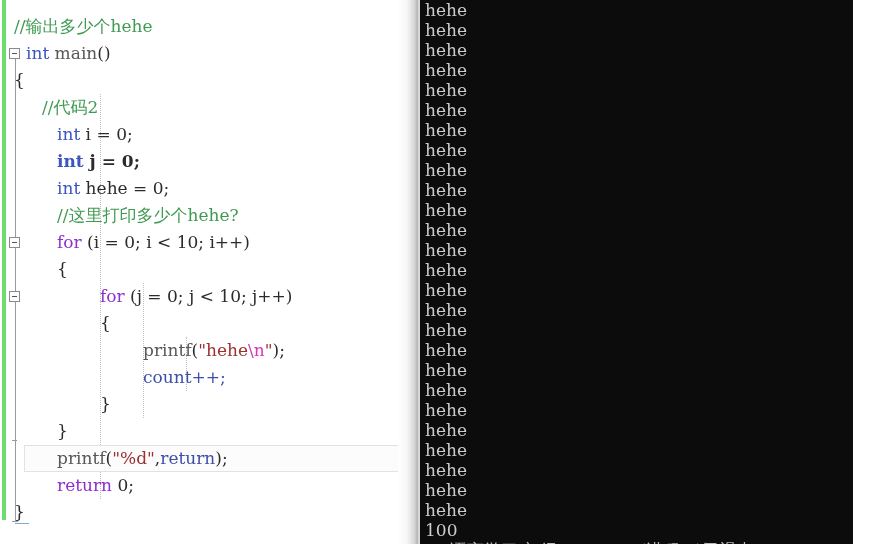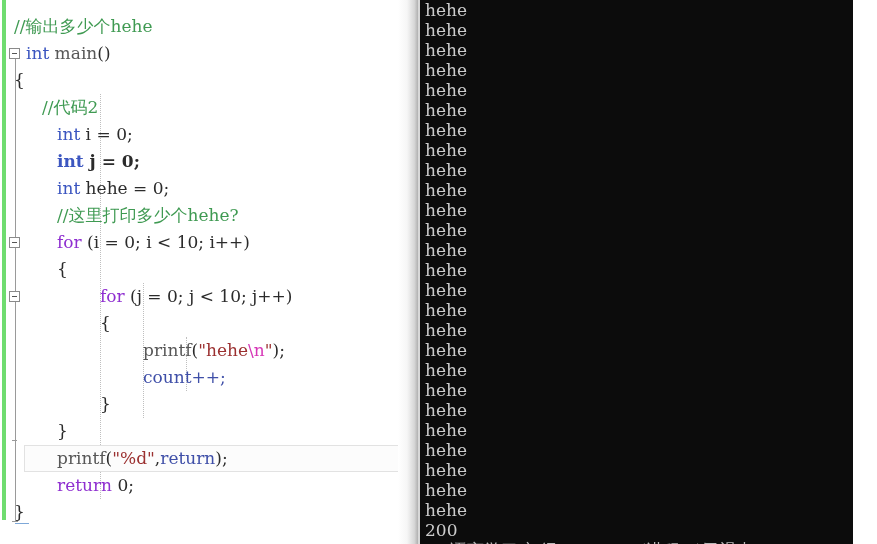--- a/index.html
+++ b/index.html
@@ -257,18 +257,18 @@
         <div class="console-line" style="top: 320px;">hehe</div>
         <div class="console-line" style="top: 340px;">hehe</div>
         <div class="console-line" style="top: 360px;">hehe</div>
         <div class="console-line" style="top: 380px;">hehe</div>
         <div class="console-line" style="top: 400px;">hehe</div>
         <div class="console-line" style="top: 420px;">hehe</div>
         <div class="console-line" style="top: 440px;">hehe</div>
         <div class="console-line" style="top: 460px;">hehe</div>
         <div class="console-line" style="top: 480px;">hehe</div>
         <div class="console-line" style="top: 500px;">hehe</div>
-        <div class="console-line" style="top: 520px;">200</div>
+        <div class="console-line" style="top: 520px;">100</div>
         <div class="console-line console-cut" style="top: 540px;">D:\语言学习\初级\...           (进程 0)已退出。</div>
       </div>
   </div>
 
 </div>
 
 </body></html>

